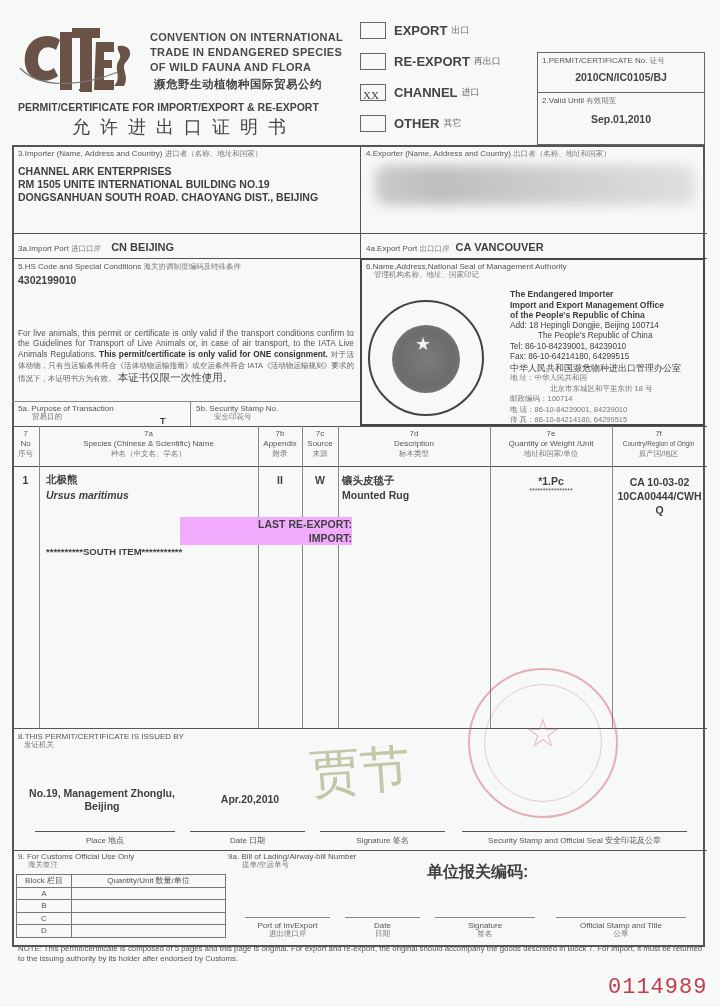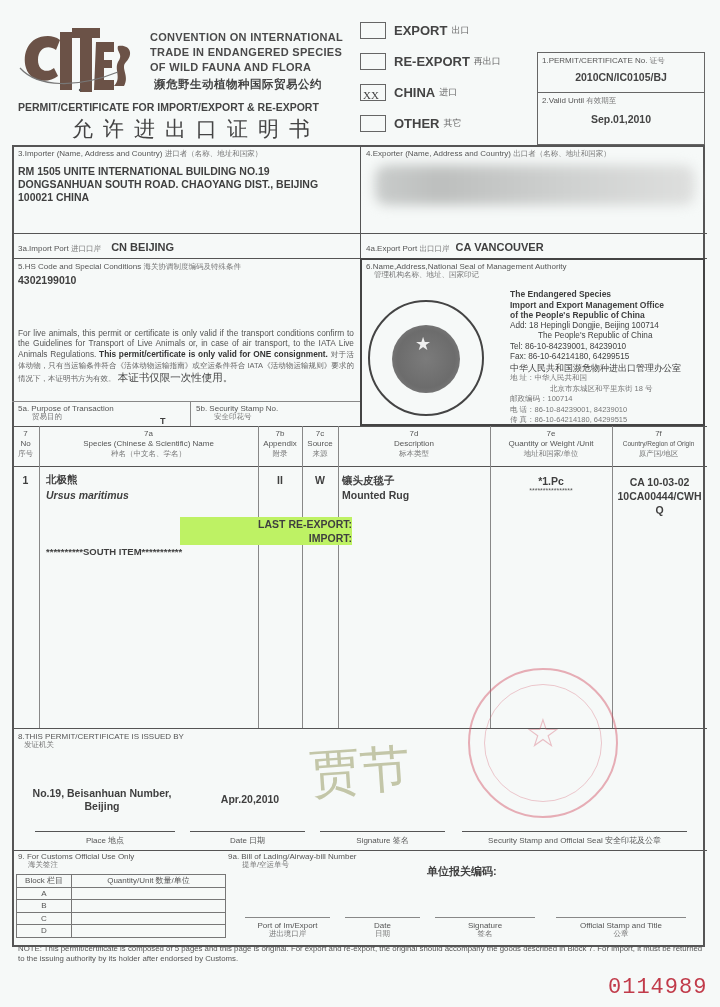--- a/index.html
+++ b/index.html
@@ -13,21 +13,21 @@
   .abs { position: absolute; }
   .small { font-size: 8px; color: #555; line-height: 1.15; }
   .cn-small { font-size: 7.5px; color: #777; }
   .line { position: absolute; background: #555; }
 
   
   .logo { left: 18px; top: 24px; width: 120px; height: 72px; }
   .conv { left: 150px; top: 30px; font-size: 11px; font-weight: bold; color: #4a4a4a; line-height: 15px; letter-spacing: 0.3px; }
   .conv-cn { left: 154px; top: 77px; font-size: 11.5px; color: #444; font-weight: bold; letter-spacing: 0.5px; }
   .permit-title { left: 18px; top: 101px; font-size: 10.5px; font-weight: bold; color: #444; }
-  .permit-title-cn { left: 72px; top: 115px; font-size: 21px; color: #444; letter-spacing: 10px; }
+  .permit-title-cn { left: 72px; top: 115px; font-size: 18px; color: #444; letter-spacing: 10px; }
 
   .chk-row { left: 360px; font-size: 13px; font-weight: bold; color: #444; display: flex; align-items: center; gap: 8px; }
   .chk-box { width: 26px; height: 17px; border: 1px solid #666; font-size: 11px; font-weight: normal; font-family: "Liberation Serif", serif; text-align: left; padding-left: 2px; line-height: 20px; }
   .chk-cn { font-size: 9px; font-weight: normal; color: #666; }
 
   .box1 { left: 537px; top: 52px; width: 168px; height: 93px; border: 1px solid #666; }
   .box1 .hd { font-size: 8px; color: #555; padding: 3px 4px; }
   .box1 .val { font-size: 10.5px; font-weight: bold; color: #444; text-align: center; }
 
   
@@ -82,21 +82,21 @@
   <span>EXPORT</span>
   <span class="chk-cn" style="margin-left:-4px">出口</span>
 </div>
 <div class="abs chk-row" style="top:53px;">
   <div class="chk-box"></div>
   <span>RE-EXPORT</span>
   <span class="chk-cn" style="margin-left:-4px">再出口</span>
 </div>
 <div class="abs chk-row" style="top:84px;">
   <div class="chk-box">XX</div>
-  <span>CHINA</span>
+  <span>CHANNEL</span>
   <span class="chk-cn" style="margin-left:-4px">进口</span>
 </div>
 <div class="abs chk-row" style="top:115px;">
   <div class="chk-box"></div>
   <span>OTHER</span>
   <span class="chk-cn" style="margin-left:-4px">其它</span>
 </div>
 
 <div class="abs box1">
   <div class="hd"><span>1.PERMIT/CERTIFICATE No.</span> <span class="cn-small">证号</span></div>
@@ -124,23 +124,23 @@
 <div class="line" style="left:258px; top:426px; width:1px; height:302px; background:#888;"></div>
 <div class="line" style="left:302px; top:426px; width:1px; height:302px; background:#888;"></div>
 <div class="line" style="left:338px; top:426px; width:1px; height:302px; background:#888;"></div>
 <div class="line" style="left:490px; top:426px; width:1px; height:302px; background:#888;"></div>
 <div class="line" style="left:612px; top:426px; width:1px; height:302px; background:#888;"></div>
 
 <div class="abs small" style="left:18px; top:149px;">
   <span>3.Importer (Name, Address and Country)</span> <span class="cn-small">进口者（名称、地址和国家）</span>
 </div>
 <div class="abs field-text" style="left:18px; top:165px;">
+  <div>CHANNEL ARK ENTERPRISES</div>
   <div>RM 1505 UNITE INTERNATIONAL BUILDING NO.19</div>
   <div>DONGSANHUAN SOUTH ROAD. CHAOYANG DIST., BEIJING</div>
-  <div>100021 CHINA</div>
 </div>
 
 <div class="abs small" style="left:366px; top:149px;">
   <span>4.Exporter (Name, Address and Country)</span> <span class="cn-small">出口者（名称、地址和国家）</span>
 </div>
 <div class="abs blur"></div>
 
 <div class="abs" style="left:18px; top:241px; font-size:8px; color:#555;">
   <span>3a.Import Port</span> <span class="cn-small">进口口岸</span>
   <span class="field-text" style="margin-left:8px; font-size:11px;">CN BEIJING</span>
@@ -173,21 +173,21 @@
 
 <div class="abs authority"></div>
 <div class="abs small" style="left:366px; top:262px;">
   <div>6.Name,Address,National Seal of Management Authority</div>
   <div class="cn-small" style="padding-left:8px;">管理机构名称、地址、国家印记</div>
 </div>
 <div class="abs seal"></div>
 <div class="abs seal-inner"></div>
 <div class="abs" style="left:415px; top:333px; color:#f0f0f0; font-size:18px;">★</div>
 <div class="abs auth-text">
-  <div style="font-weight:bold; font-size:8.5px;">The Endangered Species</div>
+  <div style="font-weight:bold; font-size:8.5px;">The Endangered Importer</div>
   <div style="font-weight:bold; font-size:8.5px;">Import and Export Management Office</div>
   <div style="font-weight:bold; font-size:8.5px;">of the People's Republic of China</div>
   <div>Add:   18 Hepingli Dongjie, Beijing 100714</div>
   <div style="padding-left:28px;">The People's Republic of China</div>
   <div>Tel:    86-10-84239001, 84239010</div>
   <div>Fax:   86-10-64214180, 64299515</div>
   <div style="font-size:9px;">中华人民共和国濒危物种进出口管理办公室</div>
   <div class="cn-small">地    址：中华人民共和国</div>
   <div class="cn-small" style="padding-left:40px;">北京市东城区和平里东街 18 号</div>
   <div class="cn-small">邮政编码：100714</div>
@@ -240,36 +240,36 @@
   <div class="abs field-text" style="left:342px; top:474px;">镶头皮毯子</div>
   <div class="abs field-text" style="left:342px; top:489px;">Mounted Rug</div>
   <div class="abs field-text" style="left:490px; top:475px; width:122px; text-align:center;">*1.Pc</div>
   <div class="abs" style="left:490px; top:487px; width:122px; text-align:center; font-size:7px; color:#555;">****************</div>
   <div class="abs field-text" style="left:612px; top:475px; width:95px; text-align:center; line-height:14px;">
     <div>CA 10-03-02</div>
     <div>10CA00444/CWH</div>
     <div>Q</div>
   </div>
 </div>
-<div class="abs field-text" style="left:180px; top:517px; width:172px; text-align:right; line-height:14px; background:#bef264;">
+<div class="abs field-text" style="left:180px; top:517px; width:172px; text-align:right; line-height:14px; background:#f0abfc;">
   <div>LAST RE-EXPORT:</div>
   <div>IMPORT:</div>
 </div>
 <div class="abs field-text" style="left:46px; top:545px; font-size:9.5px;">**********SOUTH ITEM***********</div>
 
 <div class="abs red-seal"></div>
 <div class="abs red-seal-inner"></div>
 <div class="abs" style="left:525px; top:710px; font-size:40px; color:rgba(210,80,100,0.35);">☆</div>
 
 <div class="abs small" style="left:18px; top:732px;">
   <div>8.THIS PERMIT/CERTIFICATE IS ISSUED BY</div>
   <div class="cn-small" style="padding-left:6px;">发证机关</div>
 </div>
 <div class="abs field-text" style="left:22px; top:787px; width:160px; text-align:center;">
-  <div>No.19, Beisanhuan Number,</div>
+  <div>No.19, Management Zhonglu,</div>
   <div>Beijing</div>
 </div>
 <div class="abs field-text" style="left:200px; top:793px; width:100px; text-align:center;">Apr.20,2010</div>
 <div class="abs sig">贾节</div>
 <div class="line" style="left:35px; top:831px; width:140px; height:1px;"></div>
 <div class="line" style="left:190px; top:831px; width:115px; height:1px;"></div>
 <div class="line" style="left:320px; top:831px; width:125px; height:1px;"></div>
 <div class="line" style="left:462px; top:831px; width:225px; height:1px;"></div>
 <div class="abs small" style="left:35px; top:836px; width:140px; text-align:center;">Place 地点</div>
 <div class="abs small" style="left:190px; top:836px; width:115px; text-align:center;">Date 日期</div>
@@ -301,21 +301,21 @@
   <tr>
         <td>D</td>
         <td></td>
       </tr>
 </tbody>
   </table>
 <div class="abs small" style="left:228px; top:852px;">
   <div>9a. Bill of Lading/Airway-bill Number</div>
   <div class="cn-small" style="padding-left:14px;">提单/空运单号</div>
 </div>
-<div class="abs field-text" style="left:427px; top:865px; font-size:11px;">单位报关编码:</div>
+<div class="abs field-text" style="left:427px; top:865px; font-size:16px;">单位报关编码:</div>
 <div class="line" style="left:245px; top:917px; width:85px; height:1px; background:#888;"></div>
 <div class="line" style="left:345px; top:917px; width:75px; height:1px; background:#888;"></div>
 <div class="line" style="left:435px; top:917px; width:100px; height:1px; background:#888;"></div>
 <div class="line" style="left:556px; top:917px; width:130px; height:1px; background:#888;"></div>
 <div class="abs small" style="left:245px; top:921px; width:85px; text-align:center;">
   <div>Port of Im/Export</div>
     <div class="cn-small">进出境口岸</div>
 </div>
 <div class="abs small" style="left:345px; top:921px; width:75px; text-align:center;">
   <div>Date</div>

